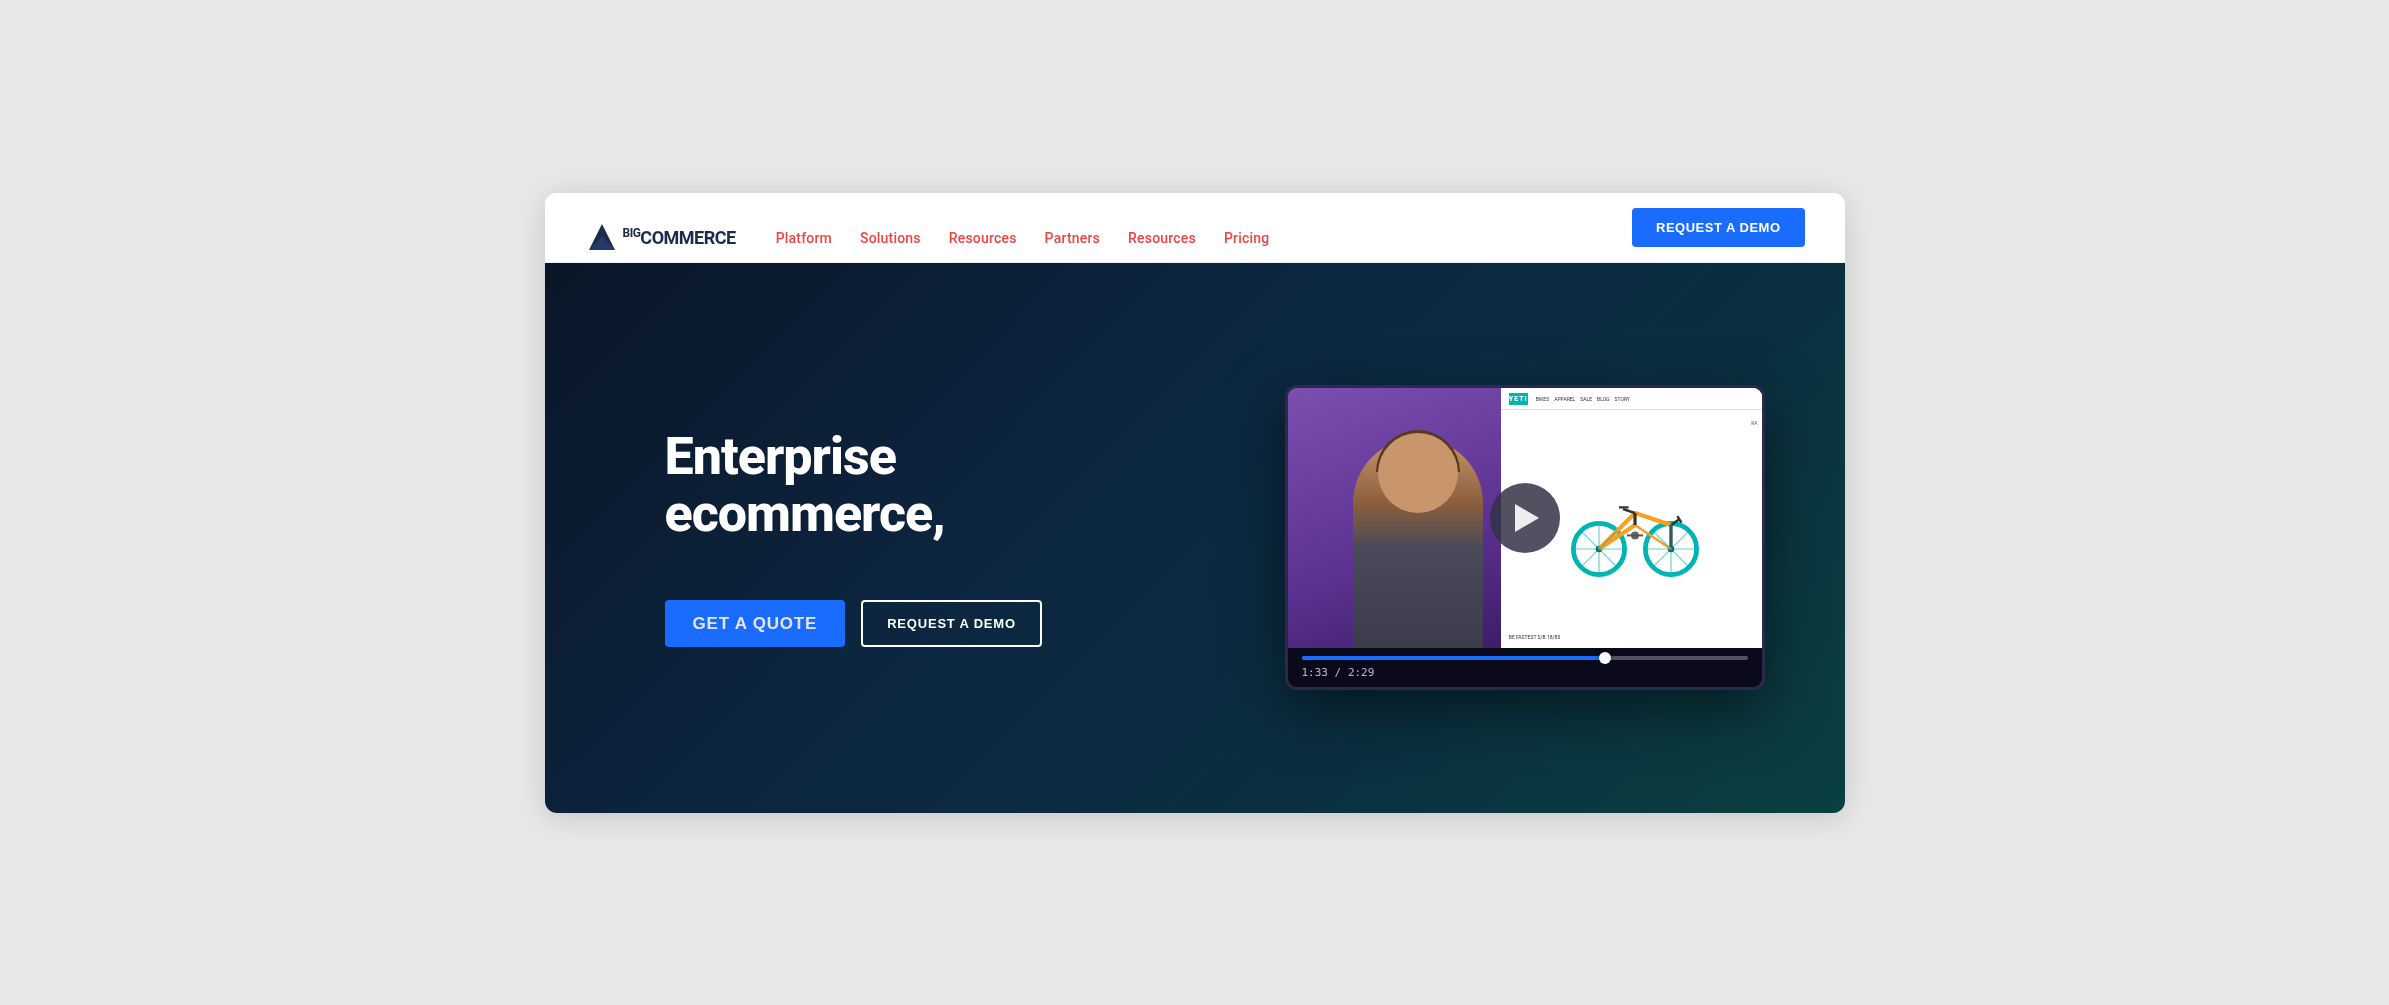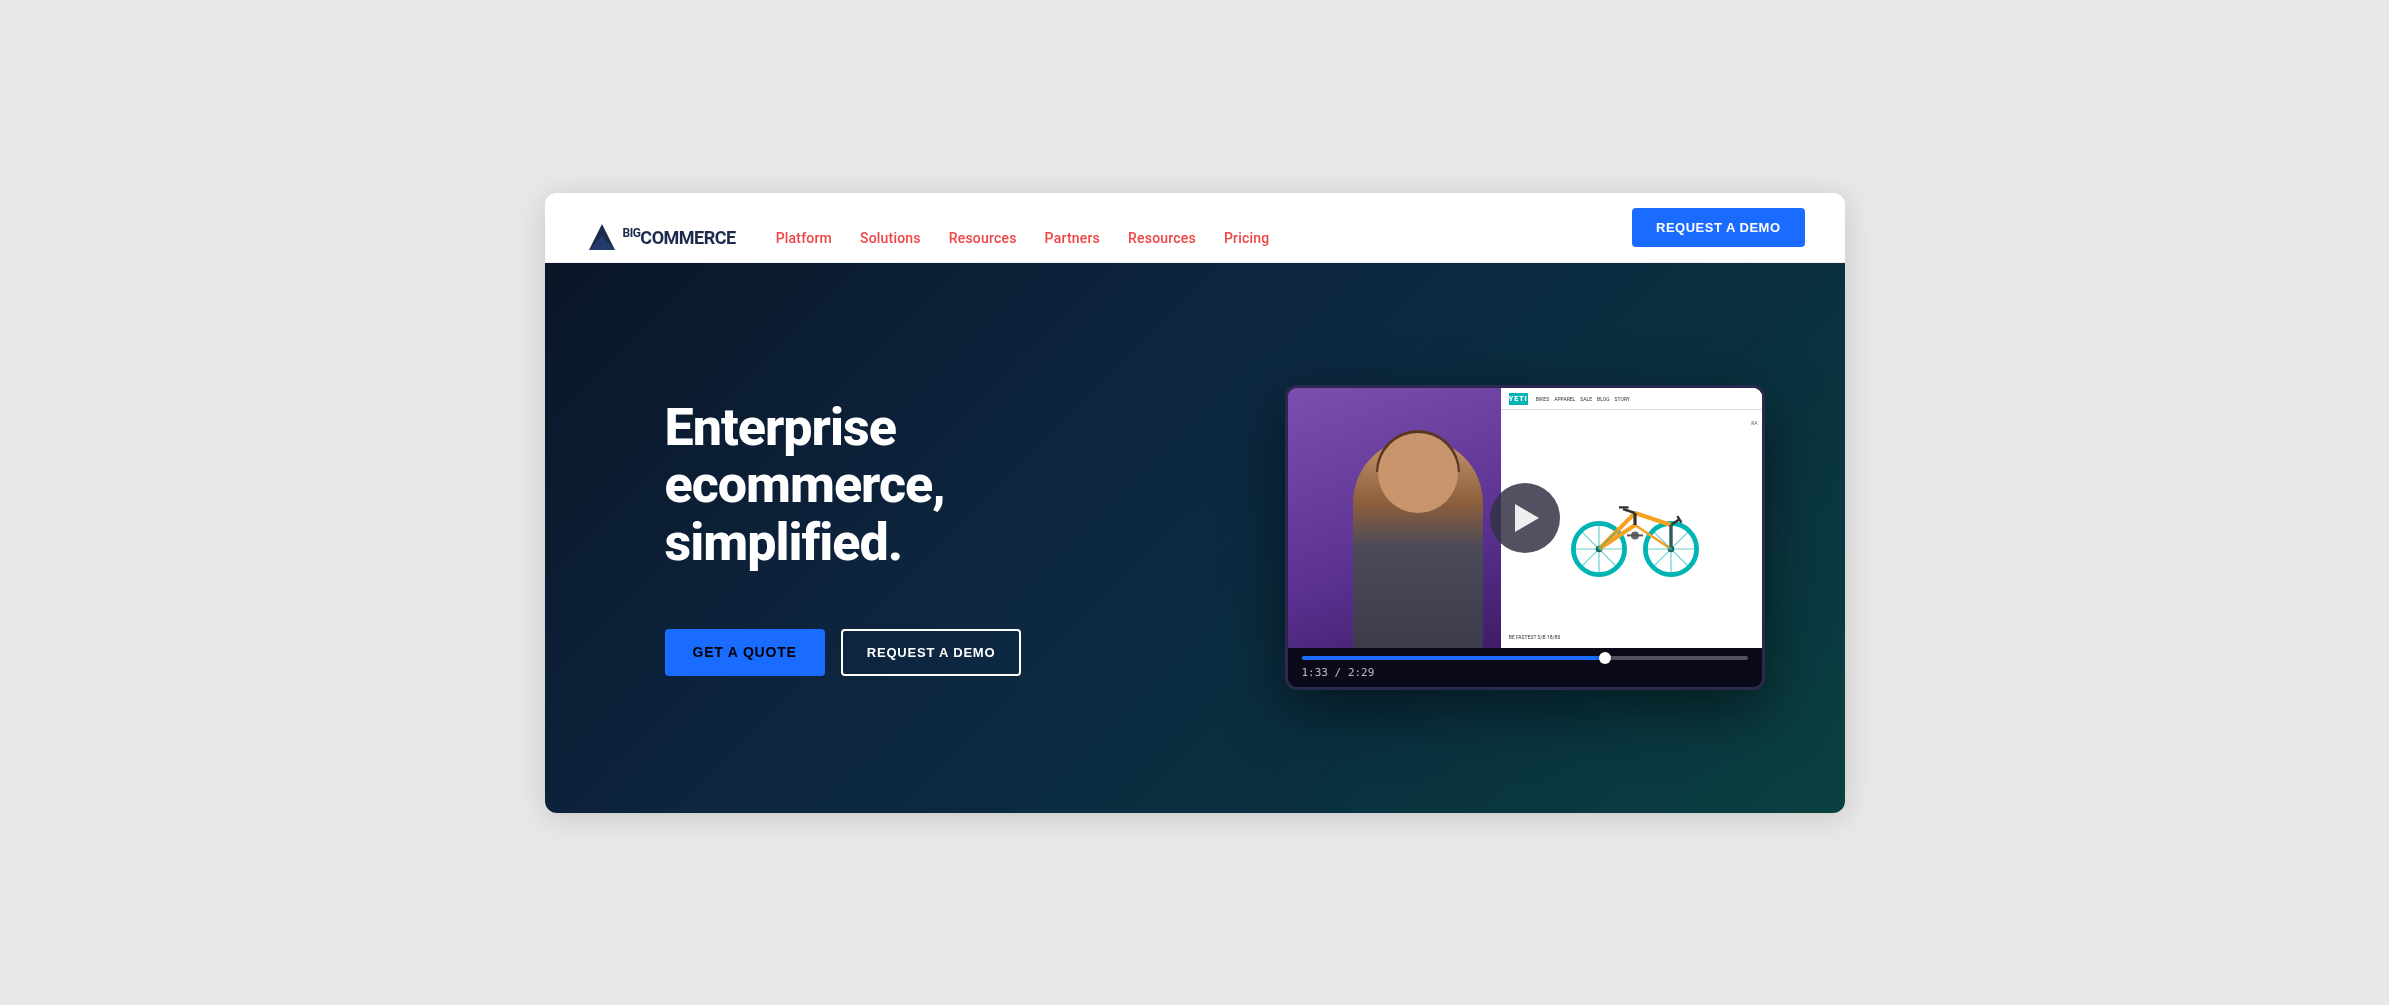--- a/index.html
+++ b/index.html
@@ -88,25 +88,25 @@
       margin-bottom: 58px;
       letter-spacing: -1px;
     }
     .hero-buttons {
       display: flex;
       gap: 16px;
       flex-wrap: wrap;
     }
     .btn-quote {
       background: #1a6bff;
-      color: #000000;
+      color: #e5e5e5;
       border: none;
       padding: 12px 28px;
       border-radius: 4px;
-      font-size: 14px;
+      font-size: 17px;
       font-weight: 700;
       letter-spacing: 0.8px;
       cursor: pointer;
       text-transform: uppercase;
     }
     .btn-demo {
       background: transparent;
       color: #fff;
       border: 2px solid #fff;
       padding: 14px 24px;
@@ -335,21 +335,20 @@
 
     <button class="request-demo-btn">REQUEST A DEMO</button>
   </nav>
 
   <section class="hero">
 
     <div class="hero-content">
       <h1 class="hero-title">
         <span>Enterprise</span><br>
         <span>ecommerce,</span><br>
-        <span>simplified.</span>
       </h1>
       <div class="hero-buttons">
         <button class="btn-quote">GET A QUOTE</button>
         <button class="btn-demo">REQUEST A DEMO</button>
       </div>
     </div>
 
     <div class="video-wrapper">
       <div class="video-container">
 

